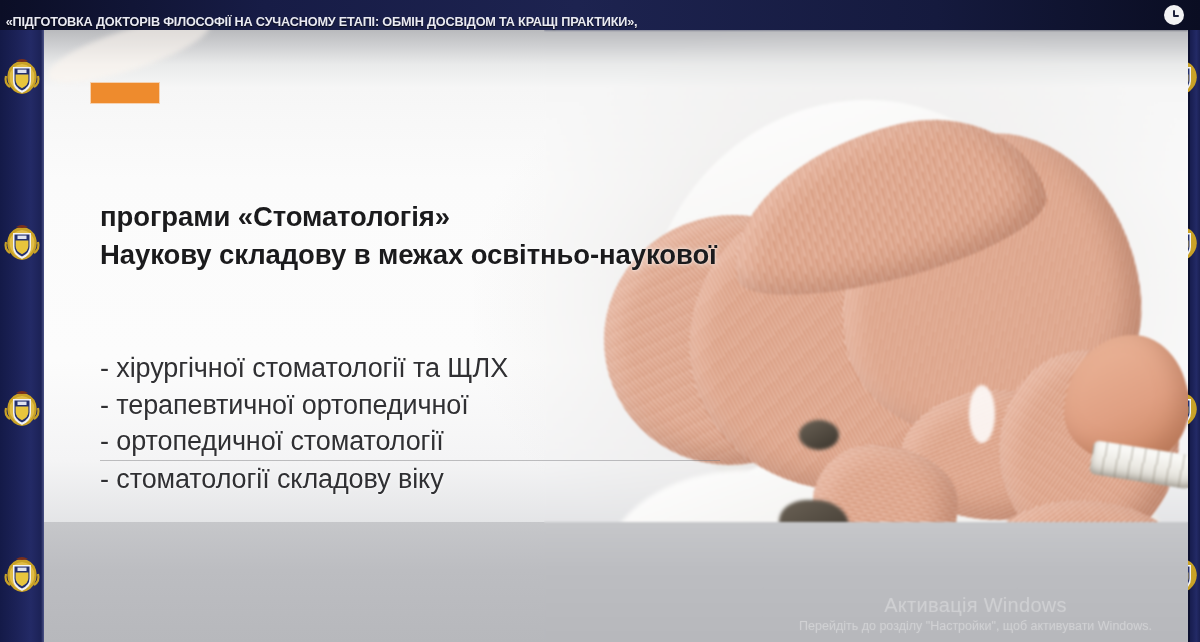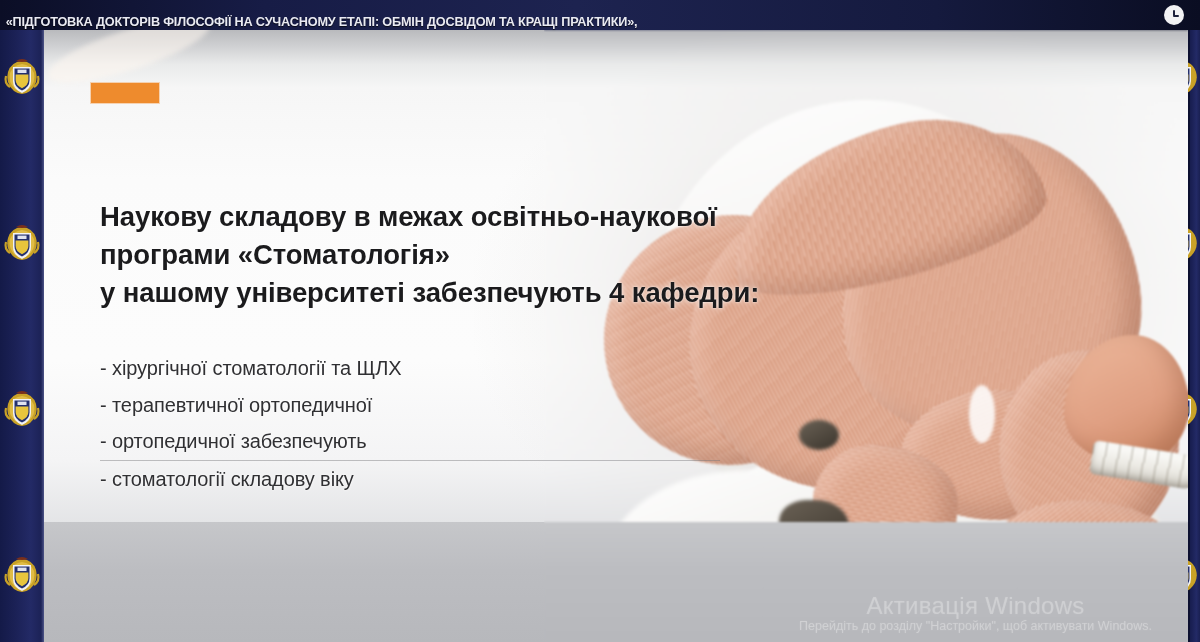--- a/index.html
+++ b/index.html
@@ -191,34 +191,34 @@
   #heading {
     position:absolute; left:56px; top:168px; width:700px;
     color:#1b1b1d; font-size:27.5px; font-weight:700; line-height:38px;
     letter-spacing:-0.1px;
     text-shadow:0 0 2px rgba(255,255,255,.85), 0 0 6px rgba(255,255,255,.7);
   }
   #heading .hl { display:block; white-space:nowrap; }
 
   #bullets {
     position:absolute; left:56px; top:320px; width:620px;
-    color:#303033; font-size:20px; font-weight:400; line-height:36.5px;
+    color:#303033; font-size:27px; font-weight:400; line-height:36.5px;
     letter-spacing:-0.1px;
     text-shadow:0 0 2px rgba(255,255,255,.8), 0 0 5px rgba(255,255,255,.55);
   }
   #bullets .bl { display:block; white-space:nowrap; }
   #bullets .bl.rule { border-bottom:1px solid rgba(120,120,125,.45); }
 
   
   #watermark {
     position:absolute; right:36px; bottom:8px; text-align:center;
     color:rgba(245,245,245,.40); pointer-events:none; user-select:none;
     text-shadow:0 0 2px rgba(255,255,255,.18);
   }
-  #wm-title { font-size:24px; font-weight:400; line-height:25px; letter-spacing:.3px; opacity:.75; }
+  #wm-title { font-size:20px; font-weight:400; line-height:25px; letter-spacing:.3px; opacity:.75; }
   #wm-sub   { font-size:12.5px; font-weight:400; line-height:16px; opacity:.85; }
 </style>
 </head>
 <body>
 
 <div id="screen">
 
   <div id="titlebar">
     <span id="titlebar-text">«ПІДГОТОВКА ДОКТОРІВ ФІЛОСОФІЇ НА СУЧАСНОМУ ЕТАПІ: ОБМІН ДОСВІДОМ ТА КРАЩІ ПРАКТИКИ»,</span>
     <div id="clock-icon">
@@ -310,29 +310,28 @@
       <div id="m-brow"></div>
 
       <div class="desk-edge"></div>
       <div class="desk"></div>
       <div id="photo-blur"></div>
     </div>
 
     <div id="accent-bar"></div>
 
     <div id="heading">
+      <span class="hl">програми «Стоматологія»</span>
       <span class="hl">Наукову складову в межах освітньо-наукової</span>
-      <span class="hl">програми «Стоматологія»</span>
-      <span class="hl">у нашому університеті забезпечують 4 кафедри:</span>
     </div>
 
     <div id="bullets">
       <span class="bl">- хірургічної стоматології та ЩЛХ</span>
       <span class="bl">- терапевтичної ортопедичної</span>
-      <span class="bl rule">- ортопедичної забезпечують</span>
+      <span class="bl rule">- ортопедичної стоматології</span>
       <span class="bl">- стоматології складову віку</span>
     </div>
 
     <div id="watermark">
       <div id="wm-title">Активація Windows</div>
       <div id="wm-sub">Перейдіть до розділу "Настройки", щоб активувати Windows.</div>
     </div>
   </div>
 
   <div class="rail" id="rail-right">

